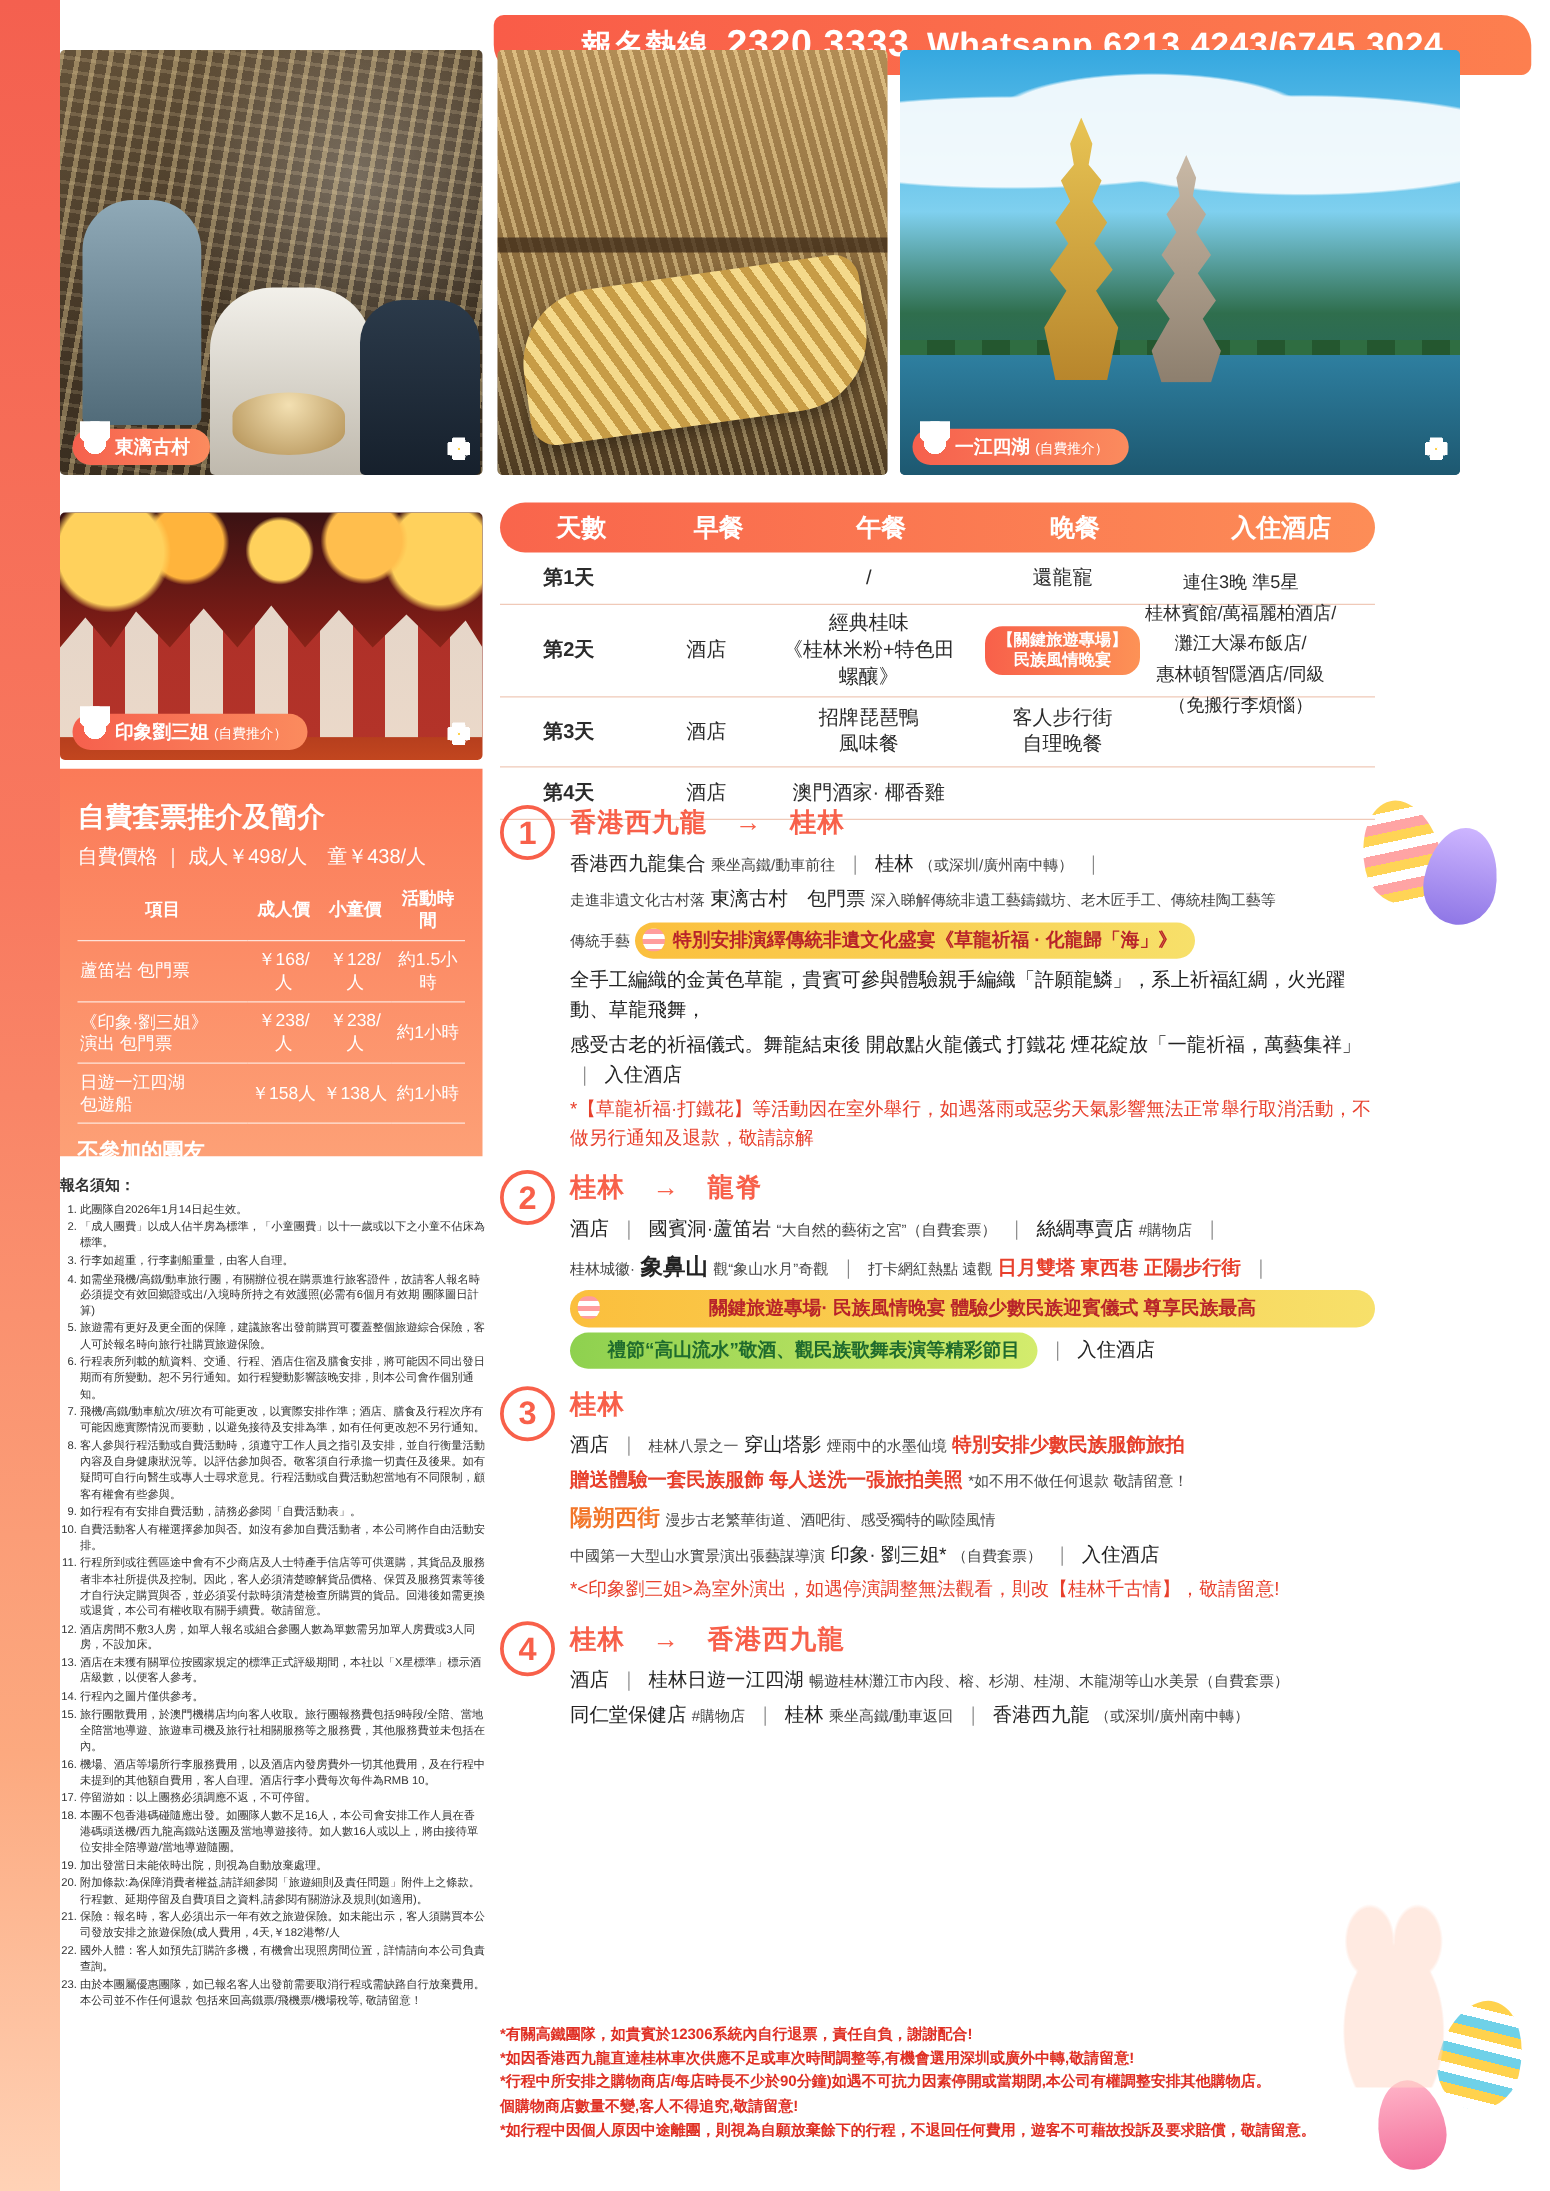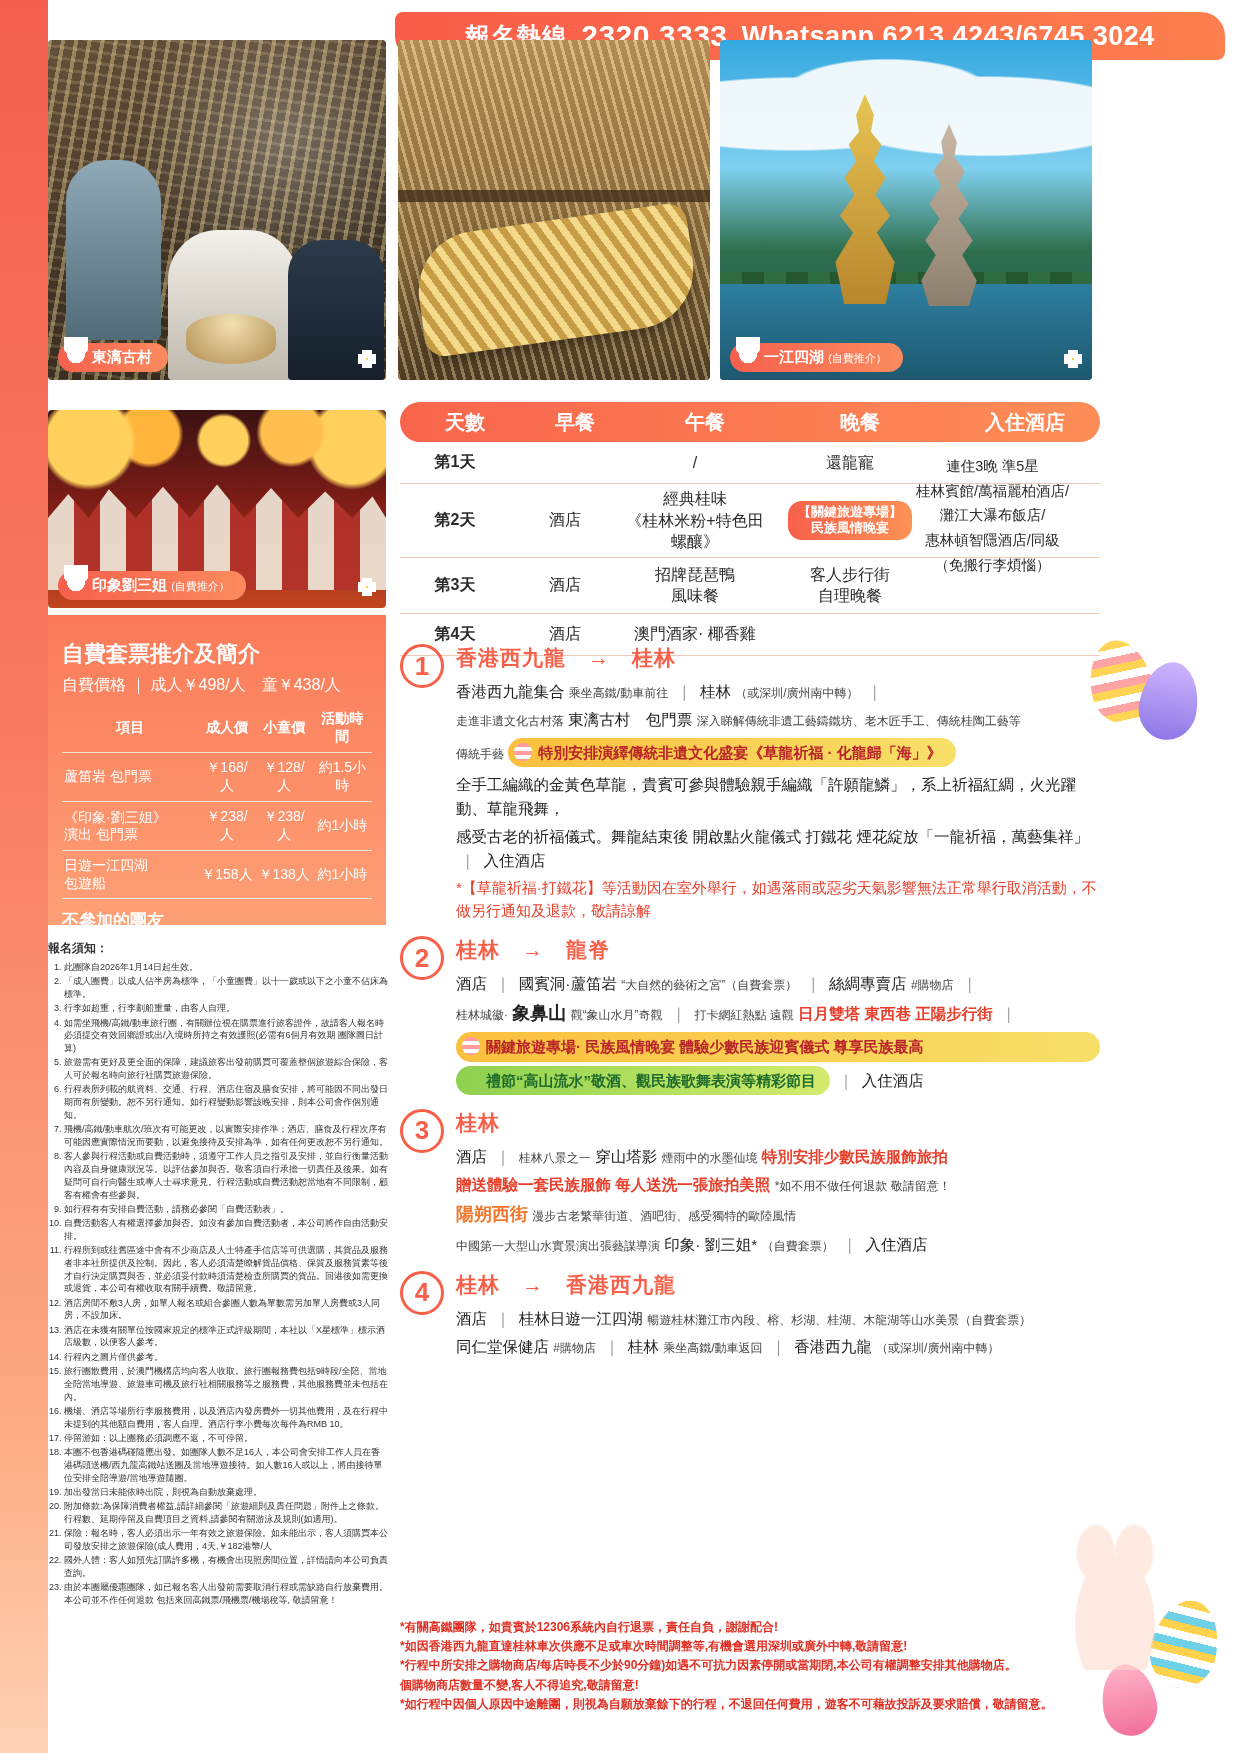--- a/index.html
+++ b/index.html
@@ -99,21 +99,21 @@
     background:
       repeating-linear-gradient(62deg,#f4d98b 0 7px,#c79c46 7px 14px);
     transform:rotate(-8deg);
     border-radius:60px 20px 60px 20px;
     box-shadow:0 6px 14px rgba(0,0,0,.35);
   }
   #photo2 .rail{position:absolute; left:0; top:150px; width:100%;height:12px;
     background:rgba(60,42,24,.75);}
 
   
-  #photo3 { left:720px; top:40px; width:372px; height:340px;
+  #photo3 { left:720px; top:40px; width:448px; height:340px;
     background:linear-gradient(180deg,#35a8e0 0%, #7fd0ef 38%, #2f6e4d 62%, #1d5c72 100%); }
   #photo3 .clouds{position:absolute; left:0; top:8px; width:100%;height:110px;
     background:
       radial-gradient(ellipse at 20% 60%, #fff 0 38%, transparent 40%),
       radial-gradient(ellipse at 45% 40%, #fff 0 34%, transparent 36%),
       radial-gradient(ellipse at 72% 62%, #fff 0 40%, transparent 42%);
     opacity:.9;}
   #photo3 .pagodaA{position:absolute; left:108px; top:54px; width:74px; height:210px;
     background:linear-gradient(180deg,#e8c454,#b8862c);
     clip-path:polygon(50% 0,62% 10%,58% 18%,72% 24%,62% 32%,78% 40%,64% 48%,84% 58%,66% 66%,90% 80%,78% 100%,22% 100%,10% 80%,34% 66%,16% 58%,36% 48%,22% 40%,38% 32%,28% 24%,42% 18%,38% 10%);}
@@ -220,21 +220,21 @@
     letter-spacing:1px;}
   .ln{ font-size:15.5px; color:#222; line-height:1.55; margin-bottom:4px; }
   .ln .sep{ color:#888; margin:0 4px; }
   .ln .small{ font-size:12px; color:#444; }
   .hl-red{ color:#e8402c; font-weight:bold; }
   .hl-orange{ color:#f2762a; font-weight:bold; }
   .big{ font-size:18px; font-weight:bold; }
   .ribbon{
     display:inline-block; background:linear-gradient(90deg,#fbbf3d,#f7e06a);
     border-radius:16px; padding:3px 14px 3px 30px; position:relative;
-    color:#b8232a; font-weight:bold; font-size:15px; margin:2px 0;
+    color:#b8232a; font-weight:bold; font-size:15px; margin:2px 0;text-align:center;
   }
   .ribbon.wide{ display:block; }
   .ribbon::before{
     content:""; position:absolute; left:6px; top:5px; width:18px;height:18px;
     border-radius:50%/60%;
     background:repeating-linear-gradient(180deg,#ff9d9d 0 4px,#fff 4px 8px);
   }
   .ribbon-green{
     display:inline-block; background:linear-gradient(90deg,#8ed14f,#d4ec6d);
     border-radius:16px; padding:3px 14px 3px 30px; position:relative;
@@ -520,20 +520,21 @@
         <span class="hl-orange" style="font-size:18px">陽朔西街</span>
         <span class="small">漫步古老繁華街道、酒吧街、感受獨特的歐陸風情</span>
       </div>
       <div class="ln">
         <span class="small">中國第一大型山水實景演出張藝謀導演</span>
         <span>印象· 劉三姐*</span>
         <span class="small">（自費套票）</span>
         <span class="sep">｜</span>
         <span>入住酒店</span>
       </div>
+      <div class="notice">*&lt;印象劉三姐&gt;為室外演出，如遇停演調整無法觀看，則改【桂林千古情】，敬請留意!</div>
     </div>
 
     <div class="day">
       <div class="num">4</div>
       <h3>桂林　→　香港西九龍</h3>
       <div class="ln">
         <span>酒店</span>
         <span class="sep">｜</span>
         <span>桂林日遊一江四湖</span>
         <span class="small">暢遊桂林灘江市內段、榕、杉湖、桂湖、木龍湖等山水美景（自費套票）</span>

